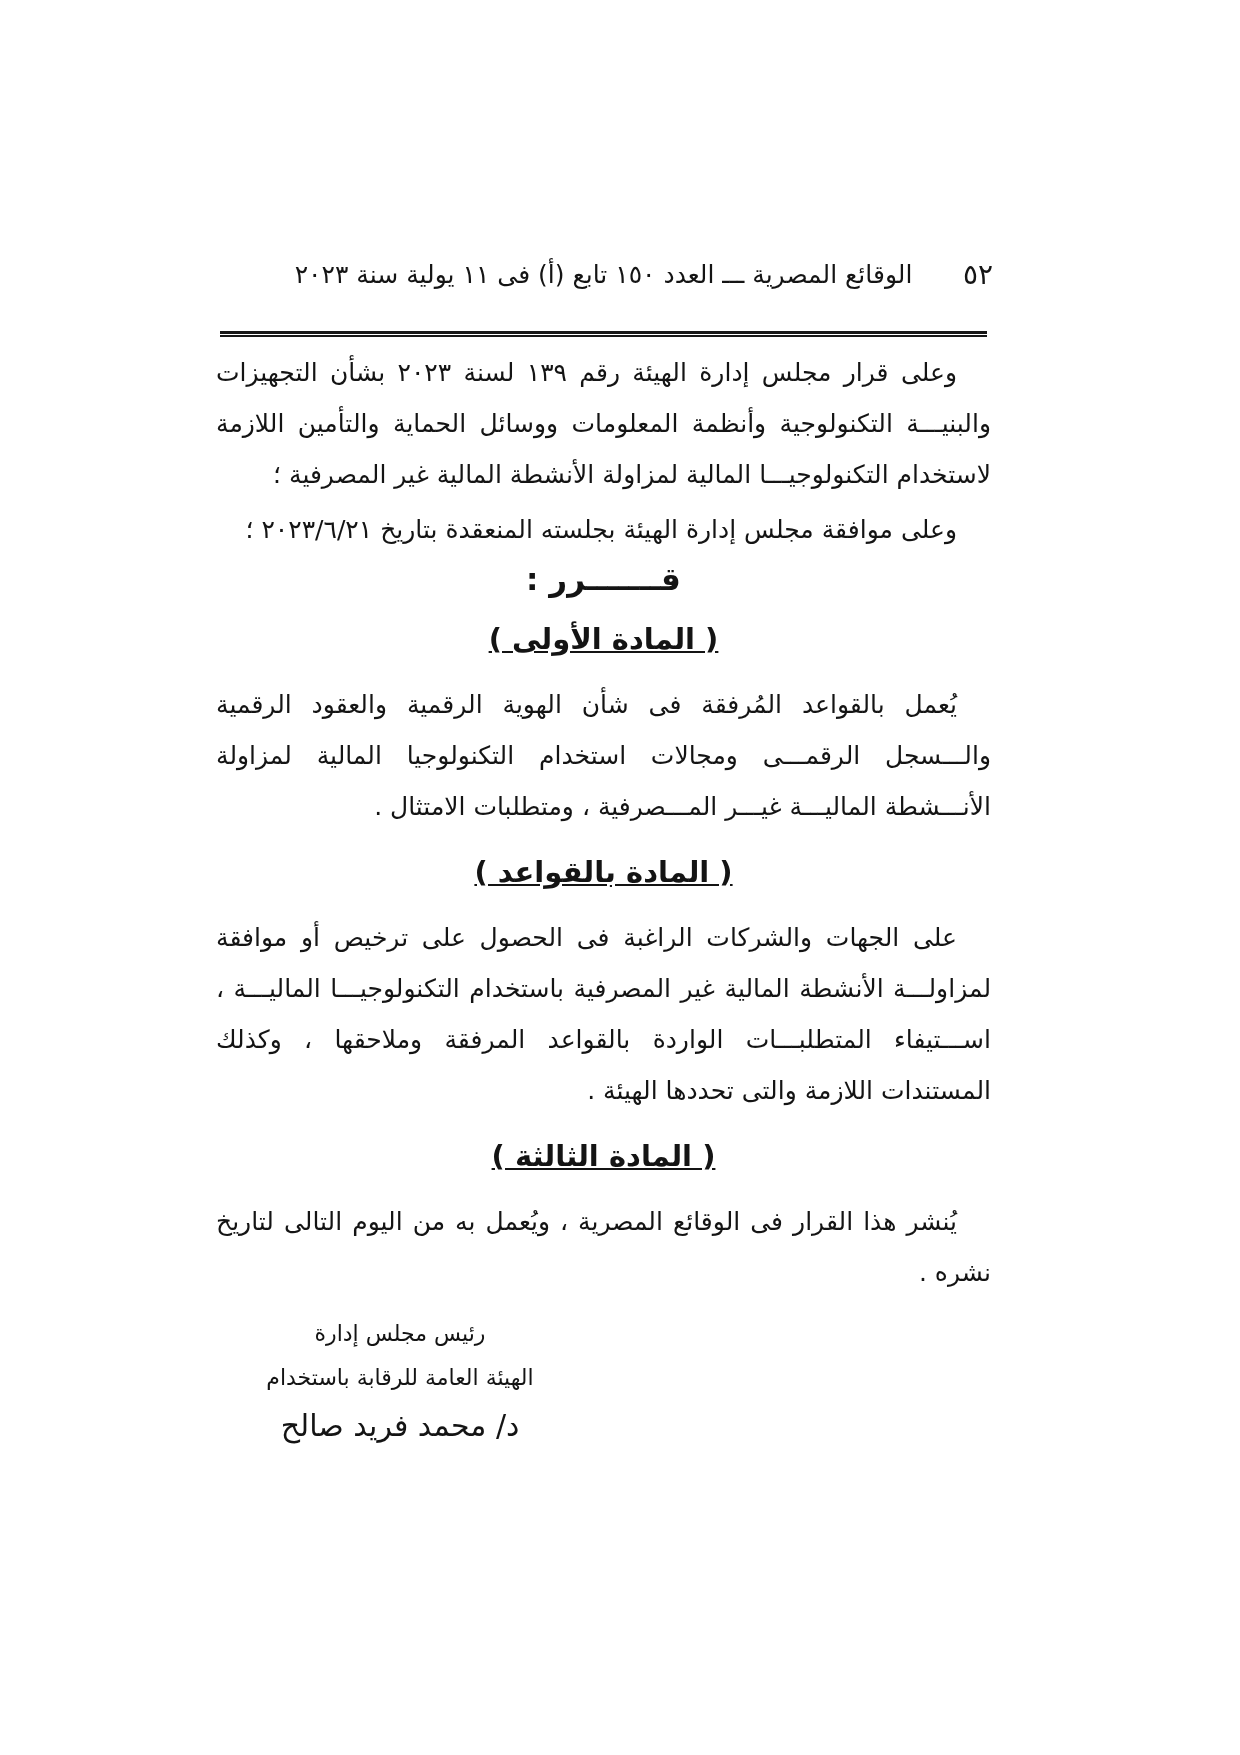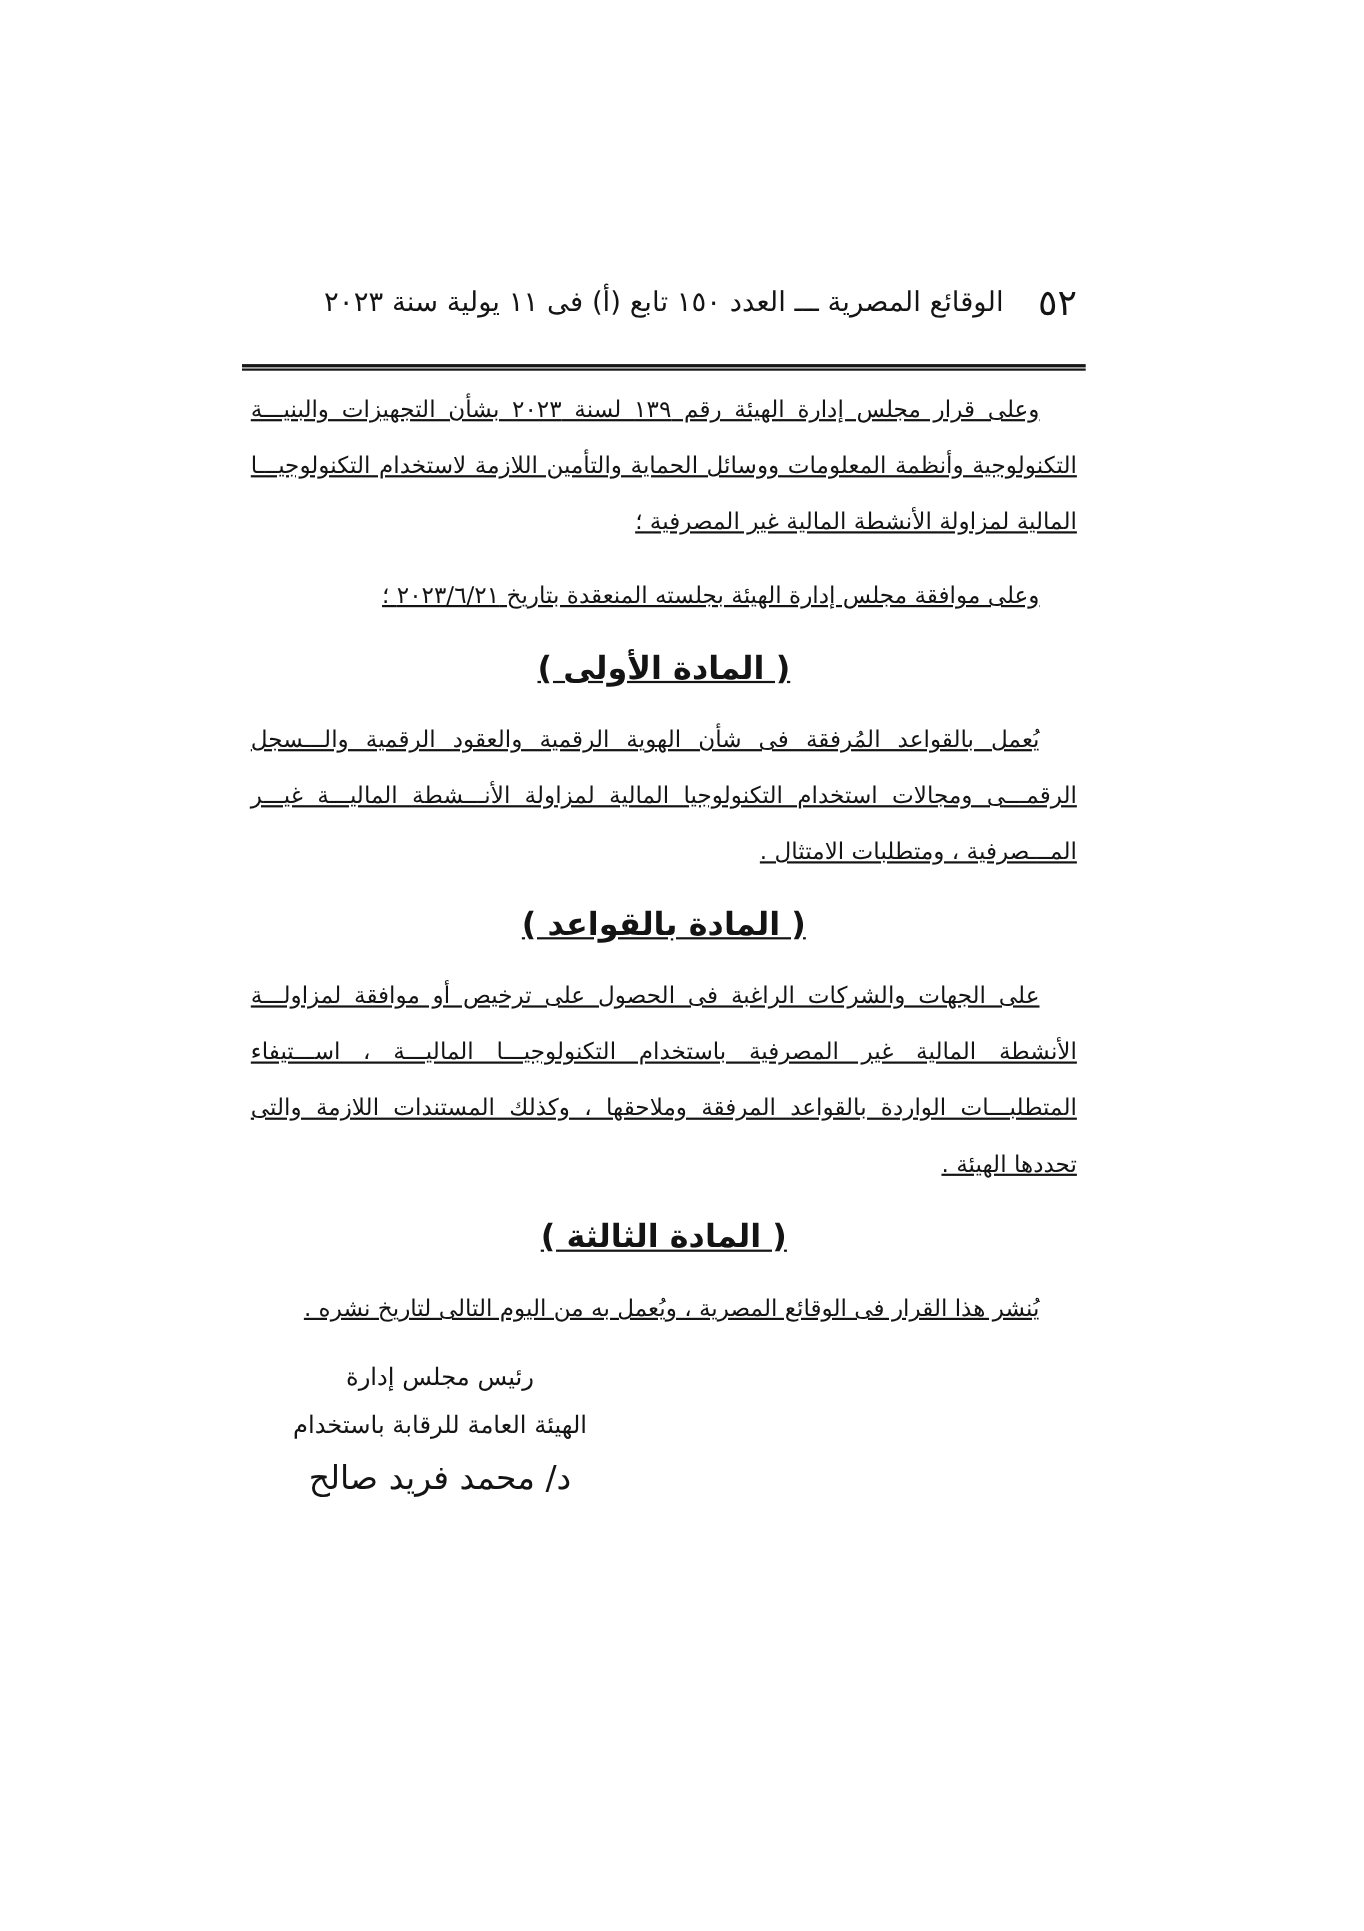--- a/index.html
+++ b/index.html
@@ -26,37 +26,36 @@
     line-height: 46px;
     white-space: nowrap;
   }
   .header-title {
     display: block;
     text-align: center;
     letter-spacing: 0.5px;
   }
   .page-num {
     position: absolute;
-    right: 16px;
+    right: 2px;
     top: 0;
-    font-size: 33px;
+    font-size: 28px;
   }
   .rule {
     margin: 33px 8px 0 8px;
     height: 1px;
     border-top: 3px solid #161616;
     border-bottom: 2px solid #161616;
   }
   p.body {
-    margin: 16px;
-    font-size: 21px;
+    margin: 4px;
+    font-size: 25px;
     line-height: 51px;
     text-align: justify;
     text-indent: 34px;
-    text-decoration: underline;
   }
   p.first { margin-top: 10px; }
   .decree-word {
     margin: 2px 0 0 0;
     text-align: center;
     font-size: 31px;
     font-weight: bold;
     line-height: 40px;
   }
   .article-heading {
@@ -94,20 +93,21 @@
       <span class="header-title">الوقائع المصرية ـــ العدد ١٥٠ تابع (أ) فى ١١ يولية سنة ٢٠٢٣</span>
       <span class="page-num">٥٢</span>
     </div>
 
     <div class="rule"></div>
 
     <p class="body first">وعلى قرار مجلس إدارة الهيئة رقم ١٣٩ لسنة ٢٠٢٣ بشأن التجهيزات والبنيـــة التكنولوجية وأنظمة المعلومات ووسائل الحماية والتأمين اللازمة لاستخدام التكنولوجيـــا المالية لمزاولة الأنشطة المالية غير المصرفية ؛</p>
 
     <p class="body">وعلى موافقة مجلس إدارة الهيئة بجلسته المنعقدة بتاريخ ٢٠٢٣/٦/٢١ ؛</p>
 
+    <div class="decree-word">قـــــــرر :</div>
 
     <div class="article-heading">( المادة الأولى )</div>
 
     <p class="body">يُعمل بالقواعد المُرفقة فى شأن الهوية الرقمية والعقود الرقمية والـــسجل الرقمـــى ومجالات استخدام التكنولوجيا المالية لمزاولة الأنـــشطة الماليـــة غيـــر المـــصرفية ، ومتطلبات الامتثال .</p>
 
     <div class="article-heading">( المادة بالقواعد )</div>
 
     <p class="body">على الجهات والشركات الراغبة فى الحصول على ترخيص أو موافقة لمزاولـــة الأنشطة المالية غير المصرفية باستخدام التكنولوجيـــا الماليـــة ، اســـتيفاء المتطلبـــات الواردة بالقواعد المرفقة وملاحقها ، وكذلك المستندات اللازمة والتى تحددها الهيئة .</p>
 
     <div class="article-heading">( المادة الثالثة )</div>

